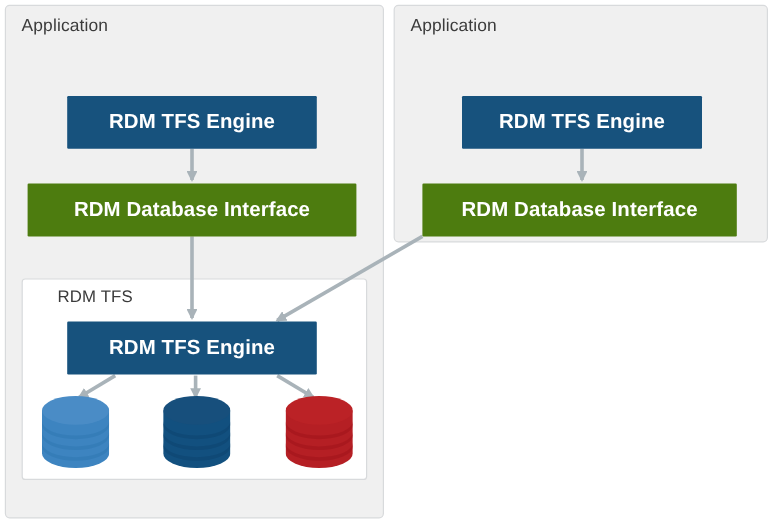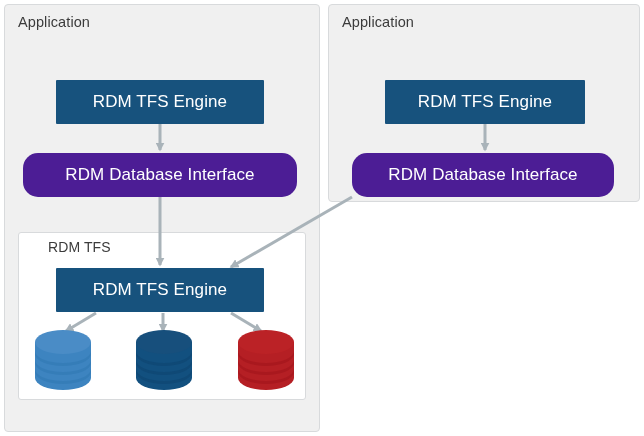--- a/index.html
+++ b/index.html
@@ -51,27 +51,27 @@
 
   
   .node {
     position: absolute;
     box-sizing: border-box;
     display: flex;
     align-items: center;
     justify-content: center;
     color: #ffffff;
     font-size: 17px;
-    font-weight: normal;
+    font-weight: bold;
     letter-spacing: 0.1px;
     white-space: nowrap;
     border-radius: 1px;
   }
   .node.blue { background: #17527d; }
-  .node.red  { background: #4c1d95; border-radius: 15px; }
+  .node.red  { background: #4d7c0f; }
 
   #node-engine-left  { left: 56px;  top: 80px;  width: 208px; height: 44px; }
   #node-dbif-left    { left: 23px;  top: 153px; width: 274px; height: 44px; }
   #node-engine-right { left: 385px; top: 80px;  width: 200px; height: 44px; }
   #node-dbif-right   { left: 352px; top: 153px; width: 262px; height: 44px; }
   #node-engine-tfs   { left: 56px;  top: 268px; width: 208px; height: 44px; }
 
   
   #connectors {
     position: absolute;

